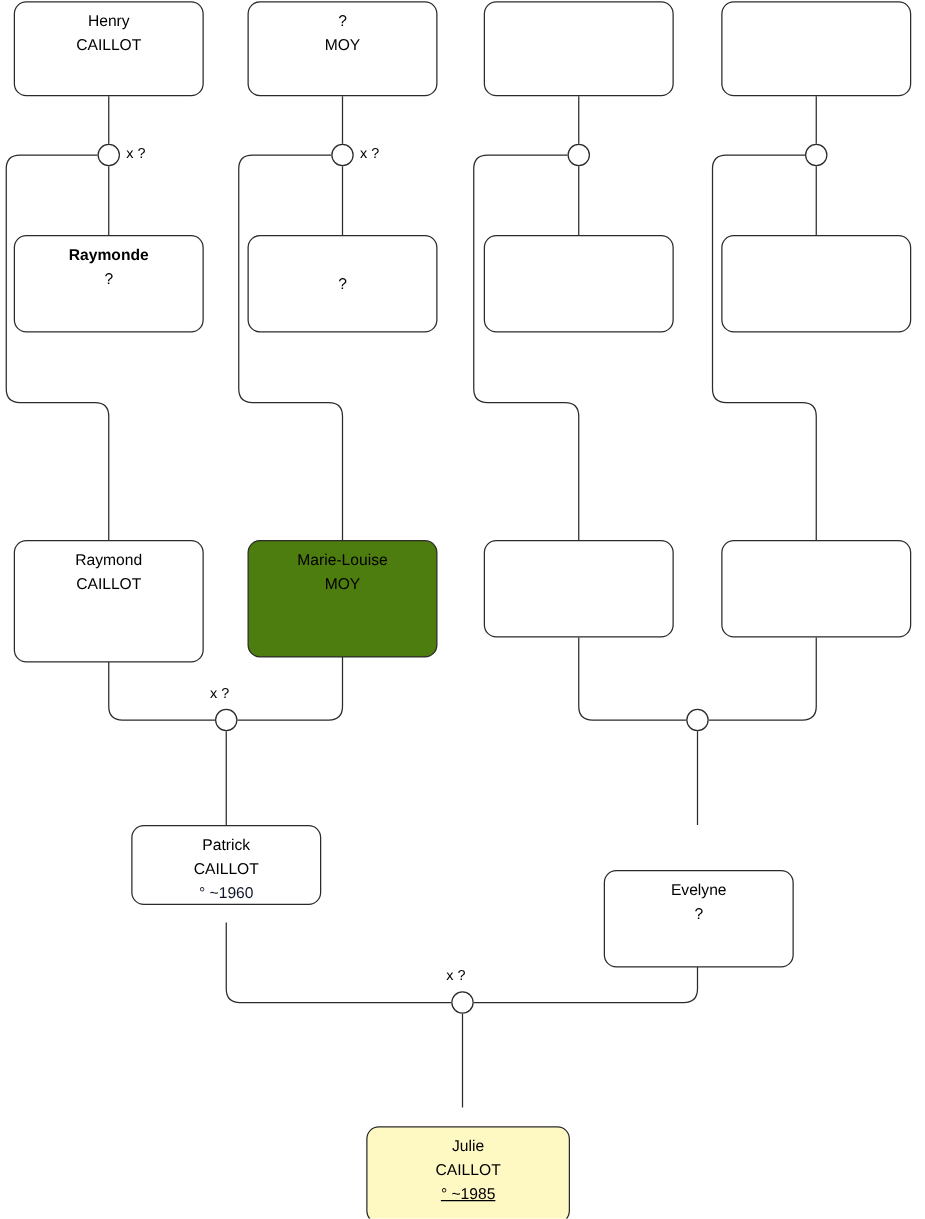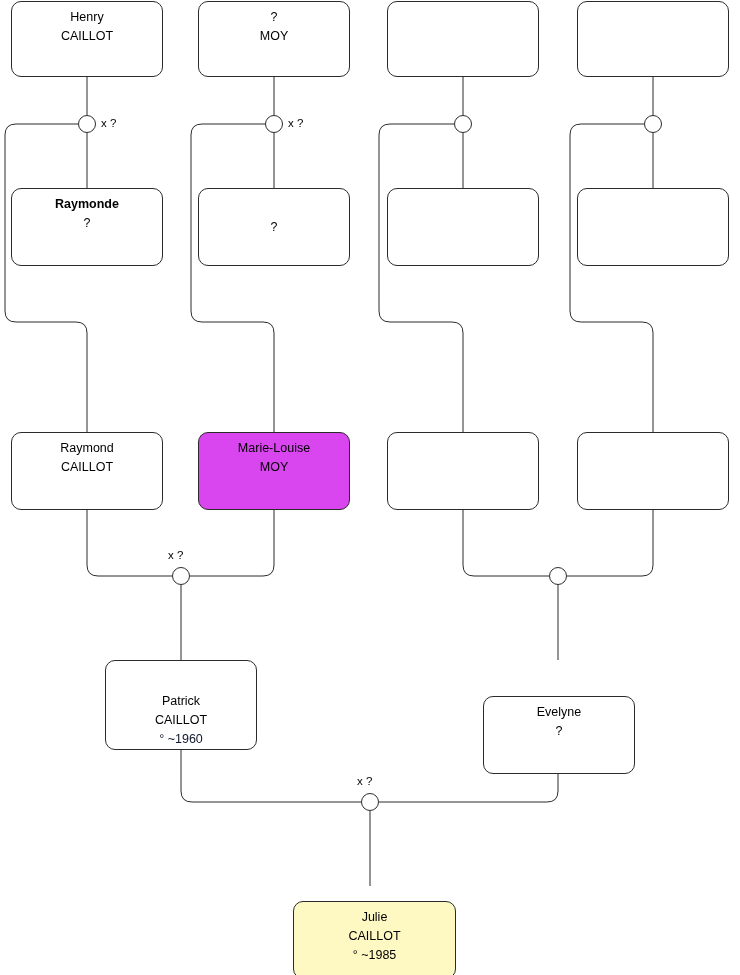--- a/index.html
+++ b/index.html
@@ -111,43 +111,43 @@
       <div class="person-box" style="left: 577px; top: 1px; width: 152px; height: 76px; border-color: rgb(43, 43, 43); background: rgb(255, 255, 255);"></div>
       <div class="person-box" style="left: 11px; top: 188px; width: 152px; height: 78px; border-color: rgb(43, 43, 43); background: rgb(255, 255, 255);">
         <div class="person-line" style="color: rgb(0, 0, 0); font-weight: bold;">Raymonde</div>
         <div class="person-line" style="color: rgb(0, 0, 0);">?</div>
       </div>
       <div class="person-box centered" style="left: 198px; top: 188px; width: 152px; height: 78px; border-color: rgb(43, 43, 43); background: rgb(255, 255, 255);">
         <div class="person-line" style="color: rgb(0, 0, 0);">?</div>
       </div>
       <div class="person-box" style="left: 387px; top: 188px; width: 152px; height: 78px; border-color: rgb(43, 43, 43); background: rgb(255, 255, 255);"></div>
       <div class="person-box" style="left: 577px; top: 188px; width: 152px; height: 78px; border-color: rgb(43, 43, 43); background: rgb(255, 255, 255);"></div>
-      <div class="person-box" style="left: 11px; top: 432px; width: 152px; height: 78px; border-color: rgb(43, 43, 43); background: rgb(255, 255, 255);">
+      <div class="person-box" style="left: 11px; top: 432px; width: 152px; height: 98px; border-color: rgb(43, 43, 43); background: rgb(255, 255, 255);">
         <div class="person-line" style="color: rgb(0, 0, 0);">Raymond</div>
         <div class="person-line" style="color: rgb(0, 0, 0);">CAILLOT</div>
       </div>
-      <div class="person-box" style="left: 198px; top: 432px; width: 152px; height: 78px; border-color: rgb(43, 43, 43); background: #d946ef;">
+      <div class="person-box" style="left: 198px; top: 432px; width: 152px; height: 94px; border-color: rgb(43, 43, 43); background: #4d7c0f;">
         <div class="person-line" style="color: rgb(0, 0, 0);">Marie-Louise</div>
         <div class="person-line" style="color: rgb(0, 0, 0);">MOY</div>
       </div>
       <div class="person-box" style="left: 387px; top: 432px; width: 152px; height: 78px; border-color: rgb(43, 43, 43); background: rgb(255, 255, 255);"></div>
       <div class="person-box" style="left: 577px; top: 432px; width: 152px; height: 78px; border-color: rgb(43, 43, 43); background: rgb(255, 255, 255);"></div>
-      <div class="person-box" style="left: 105px; top: 660px; width: 152px; height: 90px; border-color: rgb(43, 43, 43); background: rgb(255, 255, 255); justify-content: flex-end;">
+      <div class="person-box" style="left: 105px; top: 660px; width: 152px; height: 64px; border-color: rgb(43, 43, 43); background: rgb(255, 255, 255);">
         <div class="person-line" style="color: rgb(0, 0, 0);">Patrick</div>
         <div class="person-line" style="color: rgb(0, 0, 0);">CAILLOT</div>
         <div class="person-line" style="color: #0f172a;">° ~1960</div>
       </div>
       <div class="person-box" style="left: 483px; top: 696px; width: 152px; height: 78px; border-color: rgb(43, 43, 43); background: rgb(255, 255, 255);">
         <div class="person-line" style="color: rgb(0, 0, 0);">Evelyne</div>
         <div class="person-line" style="color: rgb(0, 0, 0);">?</div>
       </div>
       <div class="person-box" style="left: 293px; top: 886px; width: 163px; height: 78px; border-color: rgb(43, 43, 43); background: #fef9c3; margin-top: 15px;">
         <div class="person-line" style="color: rgb(0, 0, 0);">Julie</div>
         <div class="person-line" style="color: rgb(0, 0, 0);">CAILLOT</div>
-        <div class="person-line" style="color: rgb(0, 0, 0);">° ~1985</div>
+        <div class="person-line" style="color: rgb(0, 0, 0); text-decoration: underline;">° ~1985</div>
       </div>
     </div>
   <div id="unions-layer">
       <div class="union-node" style="left: 78px; top: 115px; border-color: rgb(43, 43, 43);"></div>
       <div class="union-label" style="left: 101px; top: 117px; color: rgb(0, 0, 0);">x ?</div>
       <div class="union-node" style="left: 265px; top: 115px; border-color: rgb(43, 43, 43);"></div>
       <div class="union-label" style="left: 288px; top: 117px; color: rgb(0, 0, 0);">x ?</div>
       <div class="union-node" style="left: 454px; top: 115px; border-color: rgb(43, 43, 43);"></div>
       <div class="union-node" style="left: 644px; top: 115px; border-color: rgb(43, 43, 43);"></div>
       <div class="union-node" style="left: 172px; top: 567px; border-color: rgb(43, 43, 43);"></div>

